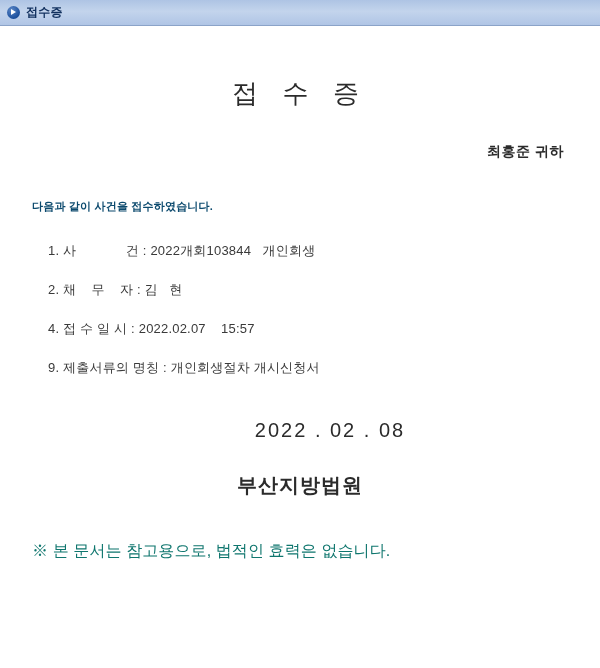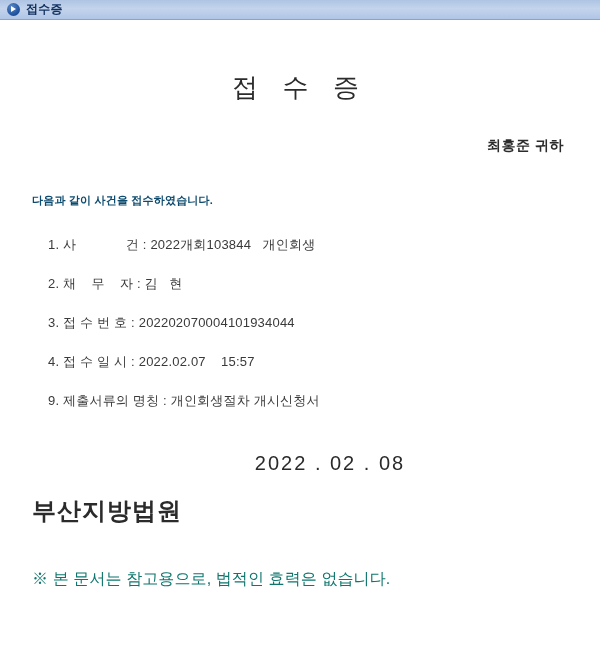--- a/index.html
+++ b/index.html
@@ -15,21 +15,21 @@
   }
   .page {
     position: relative;
     width: 600px;
     height: 668px;
     background: #ffffff;
   }
 
   
   .titlebar {
-    height: 20px;
+    height: 26px;
     background: linear-gradient(to bottom, #aec4e4 0%, #c3d4ec 45%, #b0c5e5 100%);
     border-bottom: 1px solid #8ba3c8;
     display: flex;
     align-items: center;
     padding-left: 7px;
     box-sizing: border-box;
   }
   .titlebar-icon {
     width: 13px;
     height: 13px;
@@ -107,24 +107,25 @@
     text-align: center;
     font-size: 20px;
     font-weight: normal;
     color: #2b2b2b;
     margin-top: 42px;
     letter-spacing: 2px;
     padding-left: 60px;
   }
 
   .court {
-    font-size: 24px;
+    text-align: center;
+    font-size: 20px;
     font-weight: bold;
     color: #2b2b2b;
-    margin-top: 20px;
+    margin-top: 30px;
     letter-spacing: 1px;
   }
 
   .note {
     font-size: 16px;
     color: #0f766e;
     margin-top: 42px;
     letter-spacing: 0.1px;
   }
 </style>
@@ -142,21 +143,20 @@
 
     <div class="doc-title">접 수 증</div>
 
     <div class="addressee">최홍준 귀하</div>
 
     <div class="lead">다음과 같이 사건을 접수하였습니다.</div>
 
     <div class="items">
       <div class="item">1. 사             건 : 2022개회103844   개인회생</div>
       <div class="item">2. 채    무    자 : 김   현</div>
-      <div class="item">3. 접 수 번 호 : 202202070004101934044</div>
       <div class="item">4. 접 수 일 시 : 2022.02.07    15:57</div>
       <div class="item">9. 제출서류의 명칭 : 개인회생절차 개시신청서</div>
     </div>
 
     <div class="doc-date">2022 . 02 . 08</div>
 
     <div class="court">부산지방법원</div>
 
     <div class="note">※ 본 문서는 참고용으로, 법적인 효력은 없습니다.</div>
 

